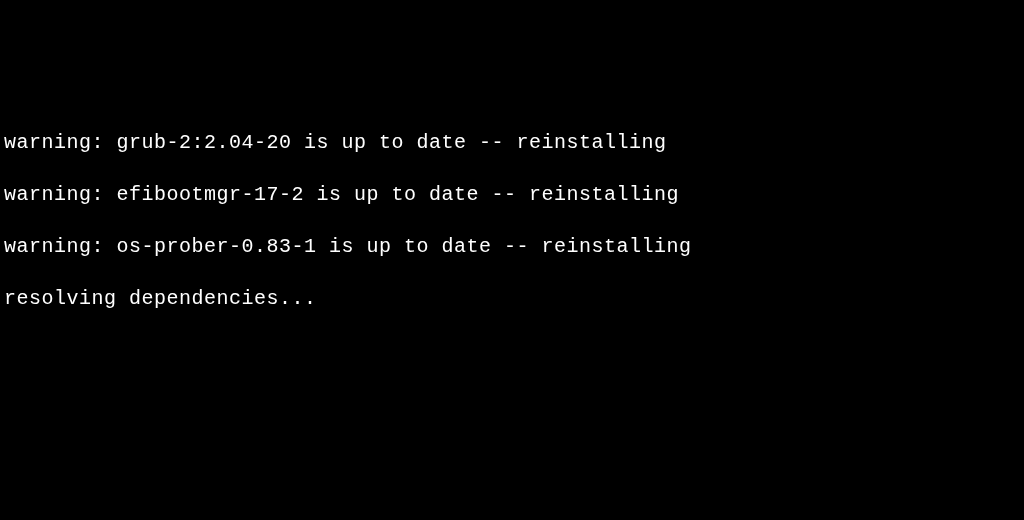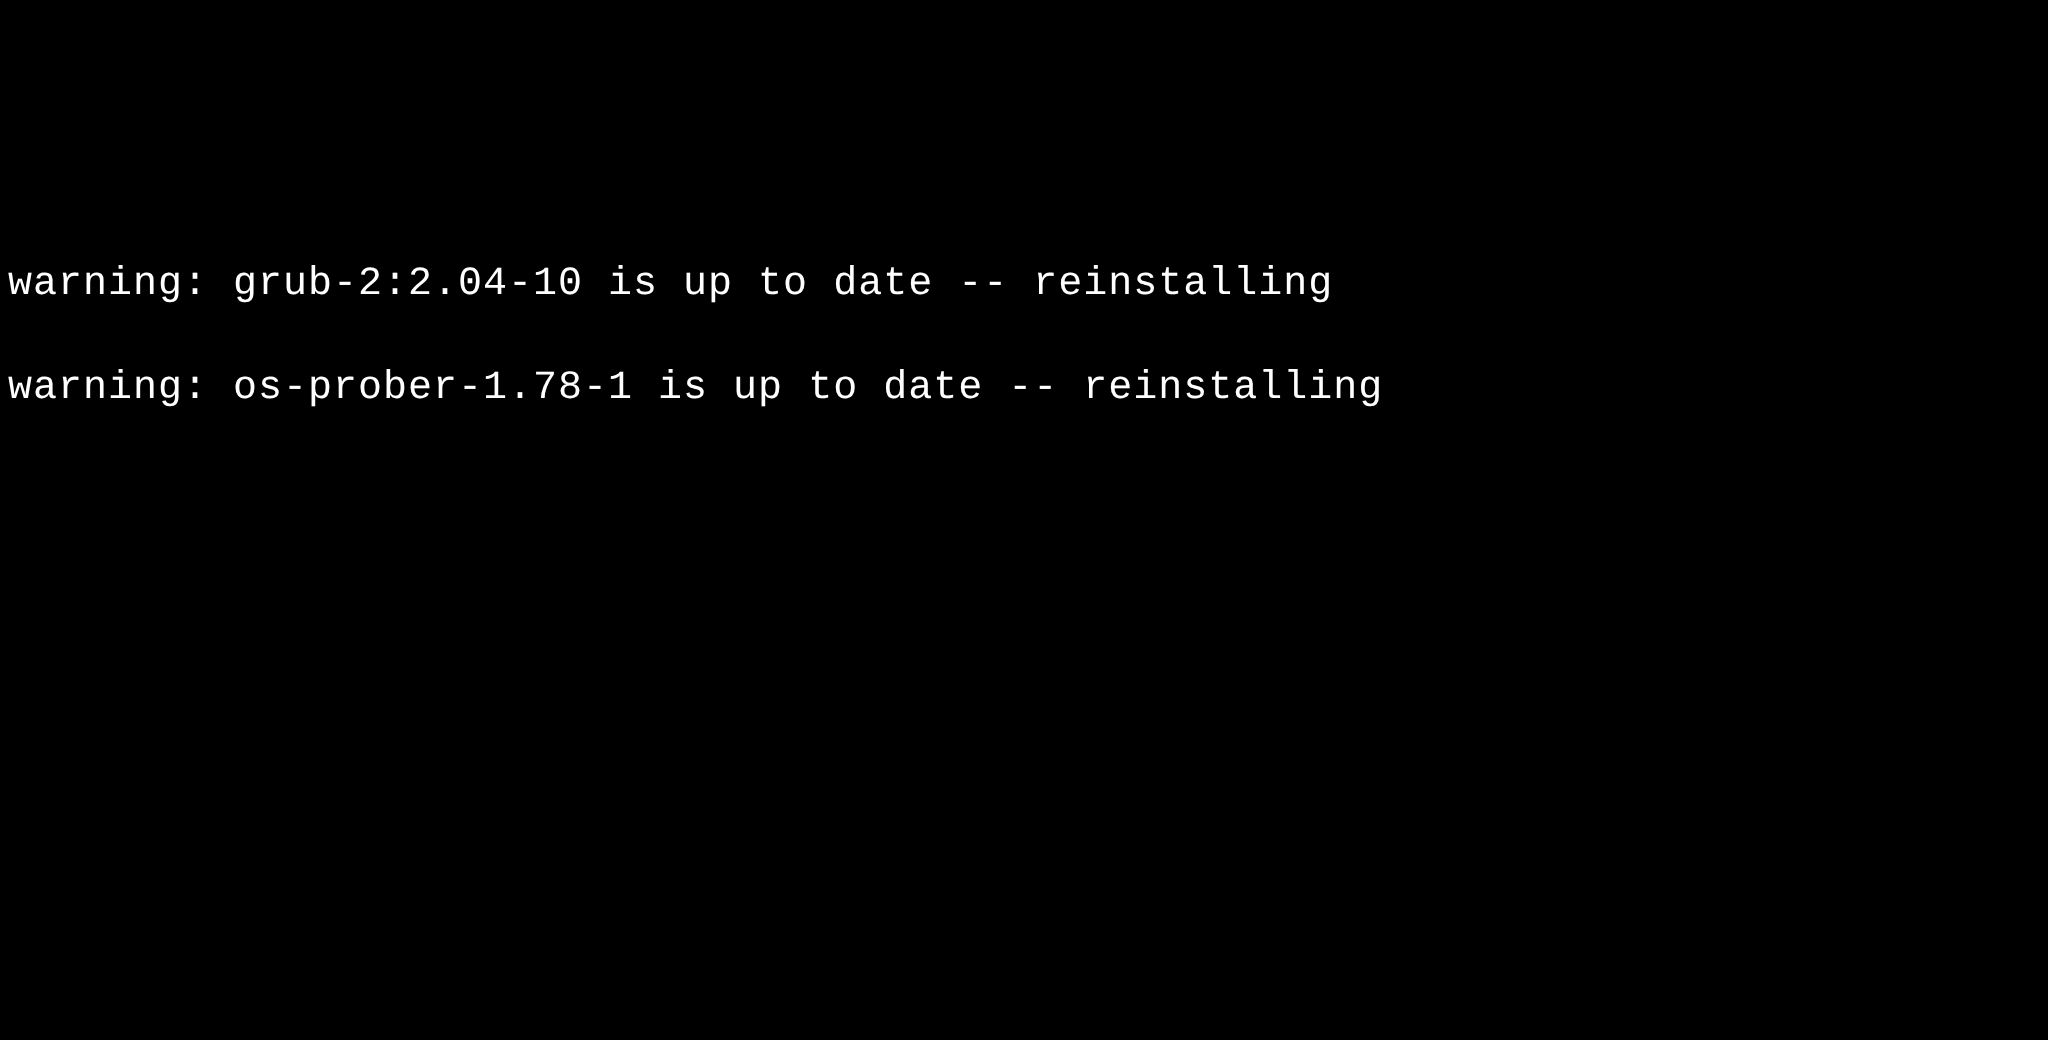--- a/index.html
+++ b/index.html
@@ -22,22 +22,24 @@
     .terminal {
       letter-spacing: 0.5px;
     }
   </style>
 </head>
 <body>
 
 
 
 <div class="terminal">
-<div>warning: grub-2:2.04-10 is up to date -- reinstalling</div>
-<div>warning: os-prober-1.78-1 is up to date -- reinstalling</div>
+<div>warning: grub-2:2.04-20 is up to date -- reinstalling</div>
+<div>warning: efibootmgr-17-2 is up to date -- reinstalling</div>
+<div>warning: os-prober-0.83-1 is up to date -- reinstalling</div>
+<div>resolving dependencies...</div>
 <div>&nbsp;</div>
 <div>&nbsp;</div>
 
 
 
 
 
 </div>
 
 

